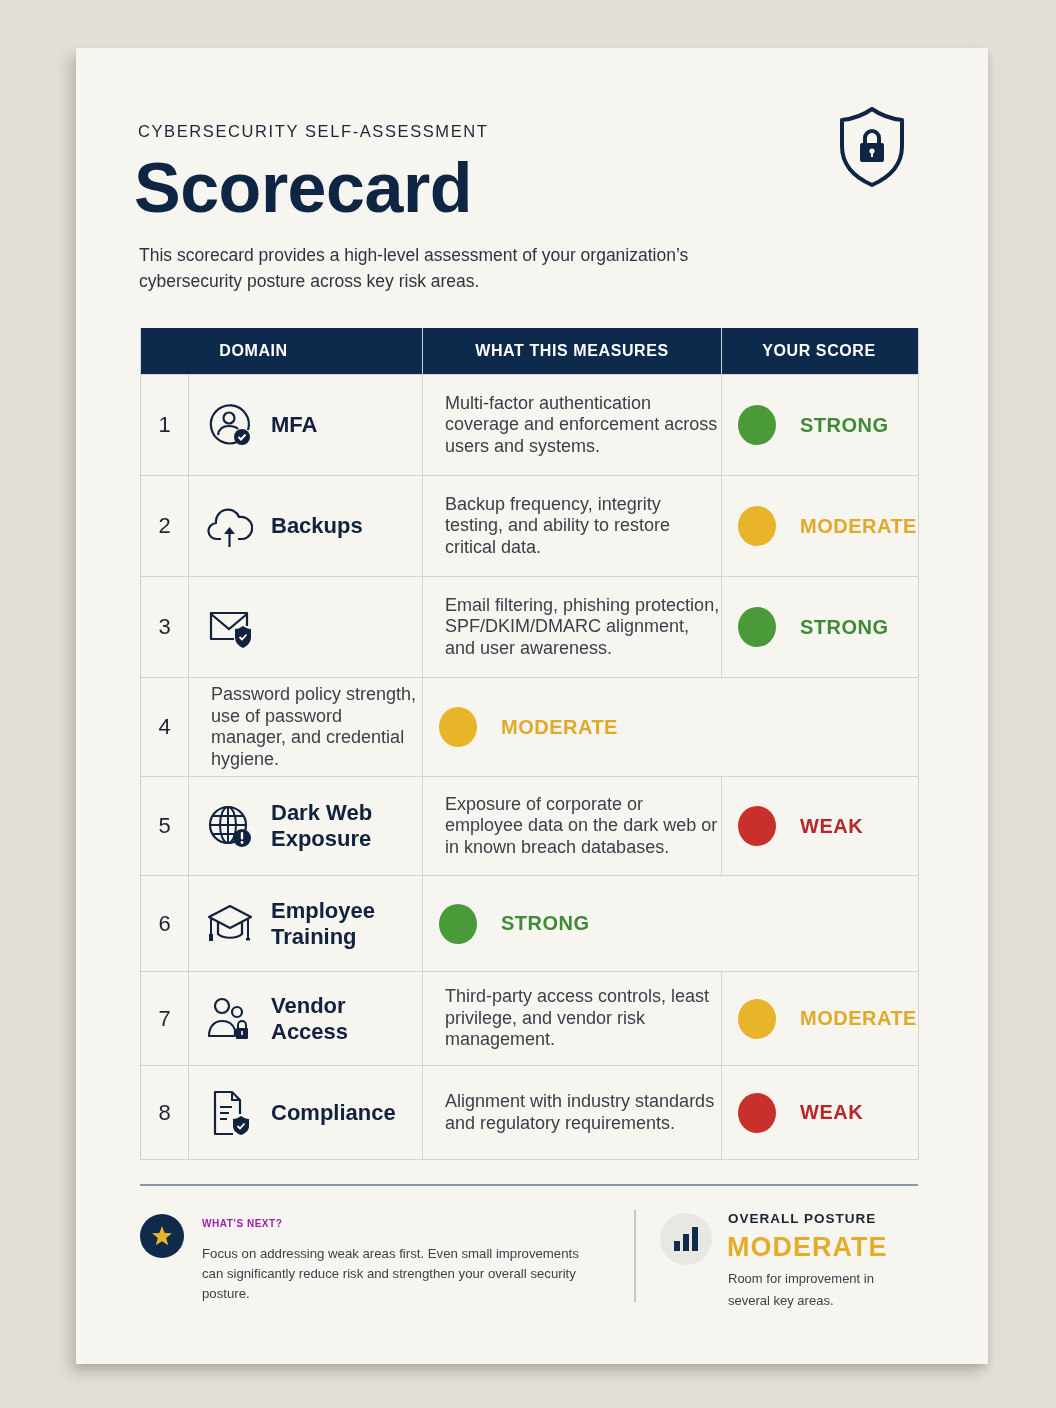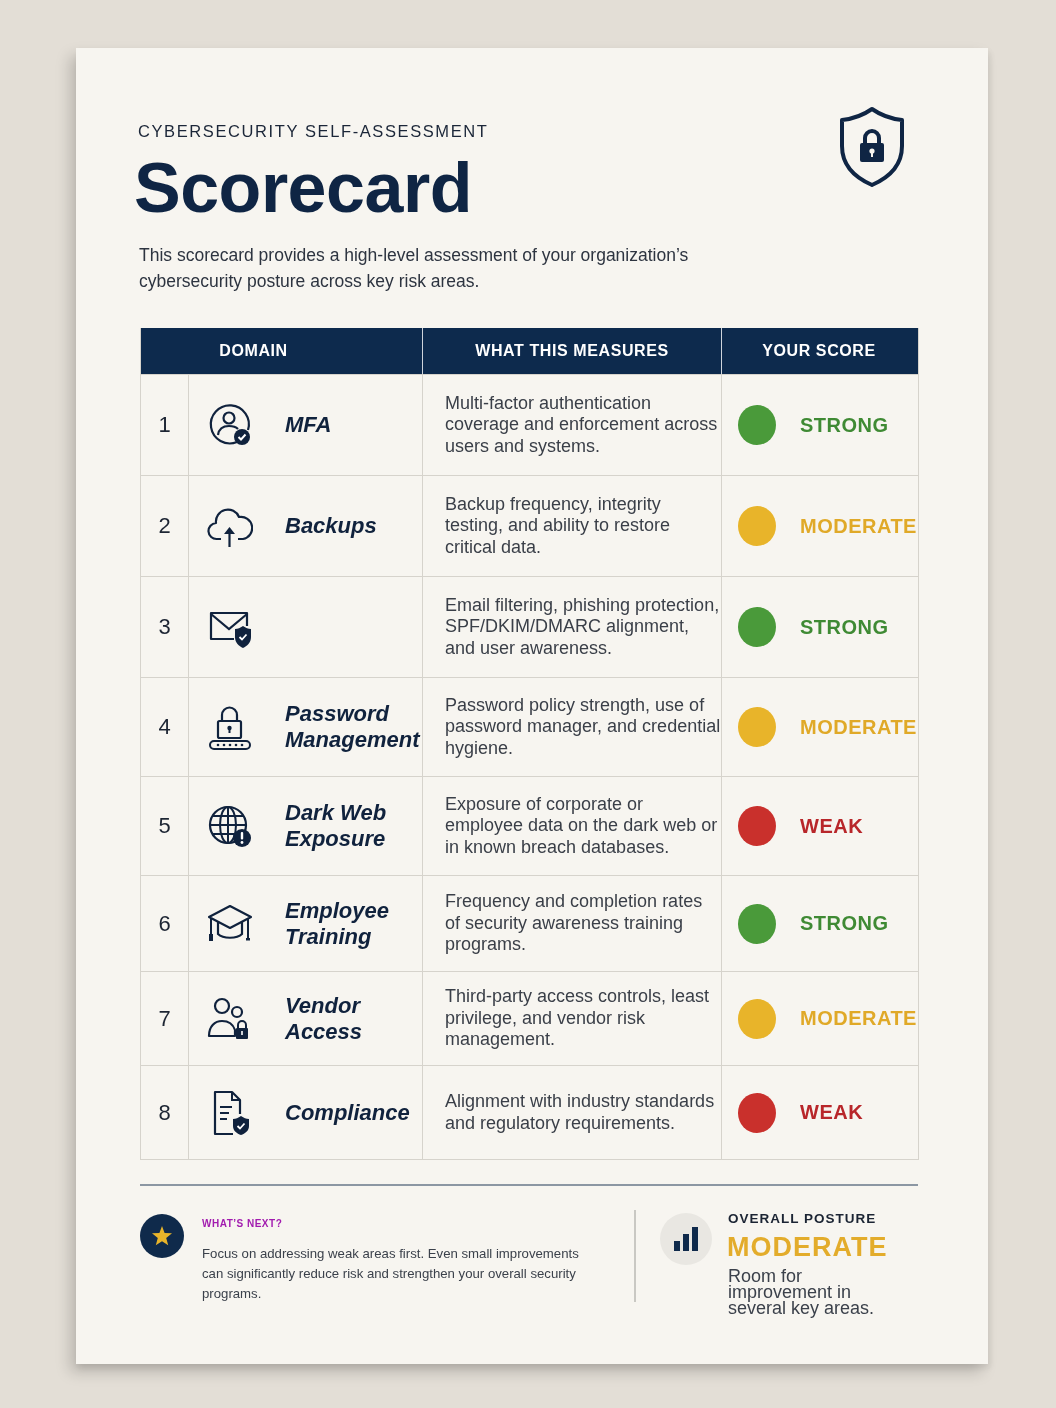--- a/index.html
+++ b/index.html
@@ -50,21 +50,21 @@
   }
   .thead > div:last-child { border-right: none; }
   .thead .c-dom { padding-right: 56px; }
   .trow {
     display: grid; grid-template-columns: 48px 234px 299px 194px;
     border-top: 1px solid #d6d3cc;
   }
   .trow > div { border-right: 1px solid #d6d3cc; display: flex; align-items: center; }
   .trow > div:last-child { border-right: none; }
   .num { justify-content: center; font-size: 22px; color: #1d2533; }
-  .dom { padding-left: 18px; gap: 32px; font-style: italic; }
+  .dom { padding-left: 18px; gap: 18px; }
   .dom svg { width: 46px; height: 46px; flex: 0 0 46px; }
   .dom-label { font-size: 22px; font-weight: 600; color: #10223d; line-height: 26px; }
   .meas { padding-left: 22px; font-size: 18px; line-height: 21.5px; color: #3a3f48; }
   .score { padding-left: 16px; gap: 24px; }
   .dot { width: 38px; height: 40px; border-radius: 50%; flex: 0 0 38px; }
   .score-label { font-size: 20px; font-weight: 600; letter-spacing: 0.5px; }
 
   .divider {
     position: absolute; left: 64px; top: 1136px; width: 778px; height: 2px;
     background: #8c97a3;
@@ -94,21 +94,21 @@
   .posture-label {
     position: absolute; left: 652px; top: 1163px;
     font-size: 13.5px; font-weight: 700; color: #1b2433; letter-spacing: 1px;
   }
   .posture-value {
     position: absolute; left: 651px; top: 1184px;
     font-size: 27px; font-weight: 700; color: #e3ac2b; letter-spacing: 1px;
   }
   .posture-desc {
     position: absolute; left: 652px; top: 1220px; width: 170px;
-    font-size: 18px; line-height: 16px; color: #3b414b;
+    font-size: 13px; line-height: 22px; color: #3b414b;
   }
 </style>
 </head>
 <body>
 
 <div class="paper">
 
   <div class="eyebrow">CYBERSECURITY SELF-ASSESSMENT</div>
   <div class="title">Scorecard</div>
   <div class="intro">This scorecard provides a high-level assessment of your organization’s cybersecurity posture across key risk areas.</div>
@@ -176,35 +176,20 @@
       </div>
       <div class="meas">Email filtering, phishing protection, SPF/DKIM/DMARC alignment, and user awareness.</div>
       <div class="score">
         <span class="dot" style="background:#4a9a3a"></span>
         <span class="score-label" style="color:#3f8a34">STRONG</span>
       </div>
     </div>
 
     <div class="trow" style="height:99px">
       <div class="num">4</div>
-      <div class="dom">
-        <svg viewBox="0 0 46 46">
-          <path d="M15 17 L15 11 A7.5 7.5 0 0 1 30 11 L30 17" fill="none" stroke="#10223d" stroke-width="2.2"></path>
-          <rect x="11" y="17" width="23" height="17" rx="1.5" fill="none" stroke="#10223d" stroke-width="2.2"></rect>
-          <circle cx="22.5" cy="24" r="2.2" fill="#10223d"></circle>
-          <rect x="21.5" y="25" width="2" height="4" fill="#10223d"></rect>
-          <rect x="3" y="37" width="40" height="8" rx="4" fill="none" stroke="#10223d" stroke-width="2"></rect>
-          <circle cx="11" cy="41" r="1.3" fill="#10223d"></circle>
-            <circle cx="17" cy="41" r="1.3" fill="#10223d"></circle>
-          <circle cx="23" cy="41" r="1.3" fill="#10223d"></circle>
-            <circle cx="29" cy="41" r="1.3" fill="#10223d"></circle>
-          <circle cx="35" cy="41" r="1.3" fill="#10223d"></circle>
-        </svg>
-        <span class="dom-label">Password Management</span>
-      </div>
       <div class="meas">Password policy strength, use of password manager, and credential hygiene.</div>
       <div class="score">
         <span class="dot" style="background:#e8b42a"></span>
         <span class="score-label" style="color:#e0a928">MODERATE</span>
       </div>
     </div>
 
     <div class="trow" style="height:99px">
       <div class="num">5</div>
       <div class="dom">
@@ -231,21 +216,20 @@
         <svg viewBox="0 0 46 46">
           <path d="M2 16 L23 5 L44 16 L23 27 Z" fill="none" stroke="#10223d" stroke-width="2.2" stroke-linejoin="round"></path>
           <path d="M11 21 L11 33 C16 38 30 38 35 33 L35 21" fill="none" stroke="#10223d" stroke-width="2.2"></path>
           <path d="M4 17 L4 36" stroke="#10223d" stroke-width="2"></path>
           <rect x="2" y="33" width="4" height="7" fill="#10223d"></rect>
           <path d="M41 17 L41 38" stroke="#10223d" stroke-width="2"></path>
           <rect x="39" y="37" width="4" height="2.5" fill="#10223d"></rect>
         </svg>
         <span class="dom-label">Employee Training</span>
       </div>
-      <div class="meas">Frequency and completion rates of security awareness training programs.</div>
       <div class="score">
         <span class="dot" style="background:#4a9a3a"></span>
         <span class="score-label" style="color:#3f8a34">STRONG</span>
       </div>
     </div>
 
     <div class="trow" style="height:94px">
       <div class="num">7</div>
       <div class="dom">
         <svg viewBox="0 0 46 46">
@@ -286,21 +270,21 @@
   </div>
 
   <div class="divider"></div>
 
   <div class="next-star">
     <svg viewBox="0 0 24 24" width="24" height="24">
       <path d="M12 2 L14.6 9 L22 9.3 L16.2 14 L18.2 21.3 L12 17.2 L5.8 21.3 L7.8 14 L2 9.3 L9.4 9 Z" fill="#e8b42a"></path>
     </svg>
   </div>
   <div class="next-title">WHAT’S NEXT?</div>
-  <div class="next-body">Focus on addressing weak areas first. Even small improvements can significantly reduce risk and strengthen your overall security programs.</div>
+  <div class="next-body">Focus on addressing weak areas first. Even small improvements can significantly reduce risk and strengthen your overall security posture.</div>
 
   <div class="vsep"></div>
 
   <div class="posture-icon">
     <svg viewBox="0 0 30 30" width="30" height="30">
       <rect x="3" y="17" width="6" height="10" fill="#0f2a4b"></rect>
       <rect x="12" y="10" width="6" height="17" fill="#0f2a4b"></rect>
       <rect x="21" y="3" width="6" height="24" fill="#0f2a4b"></rect>
     </svg>
   </div>

